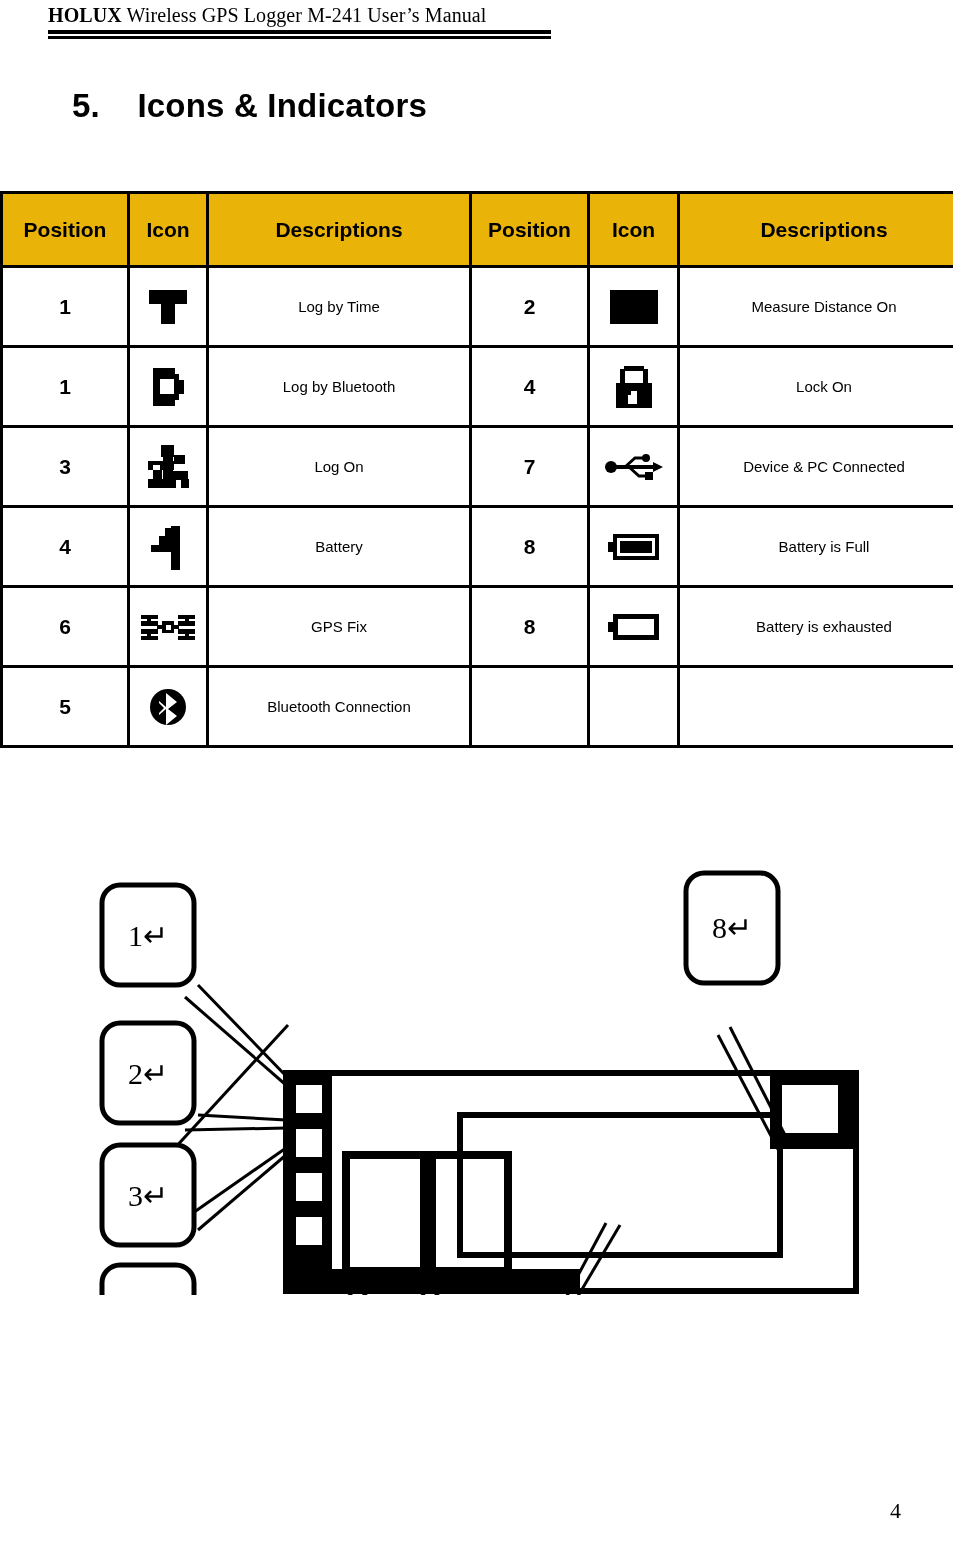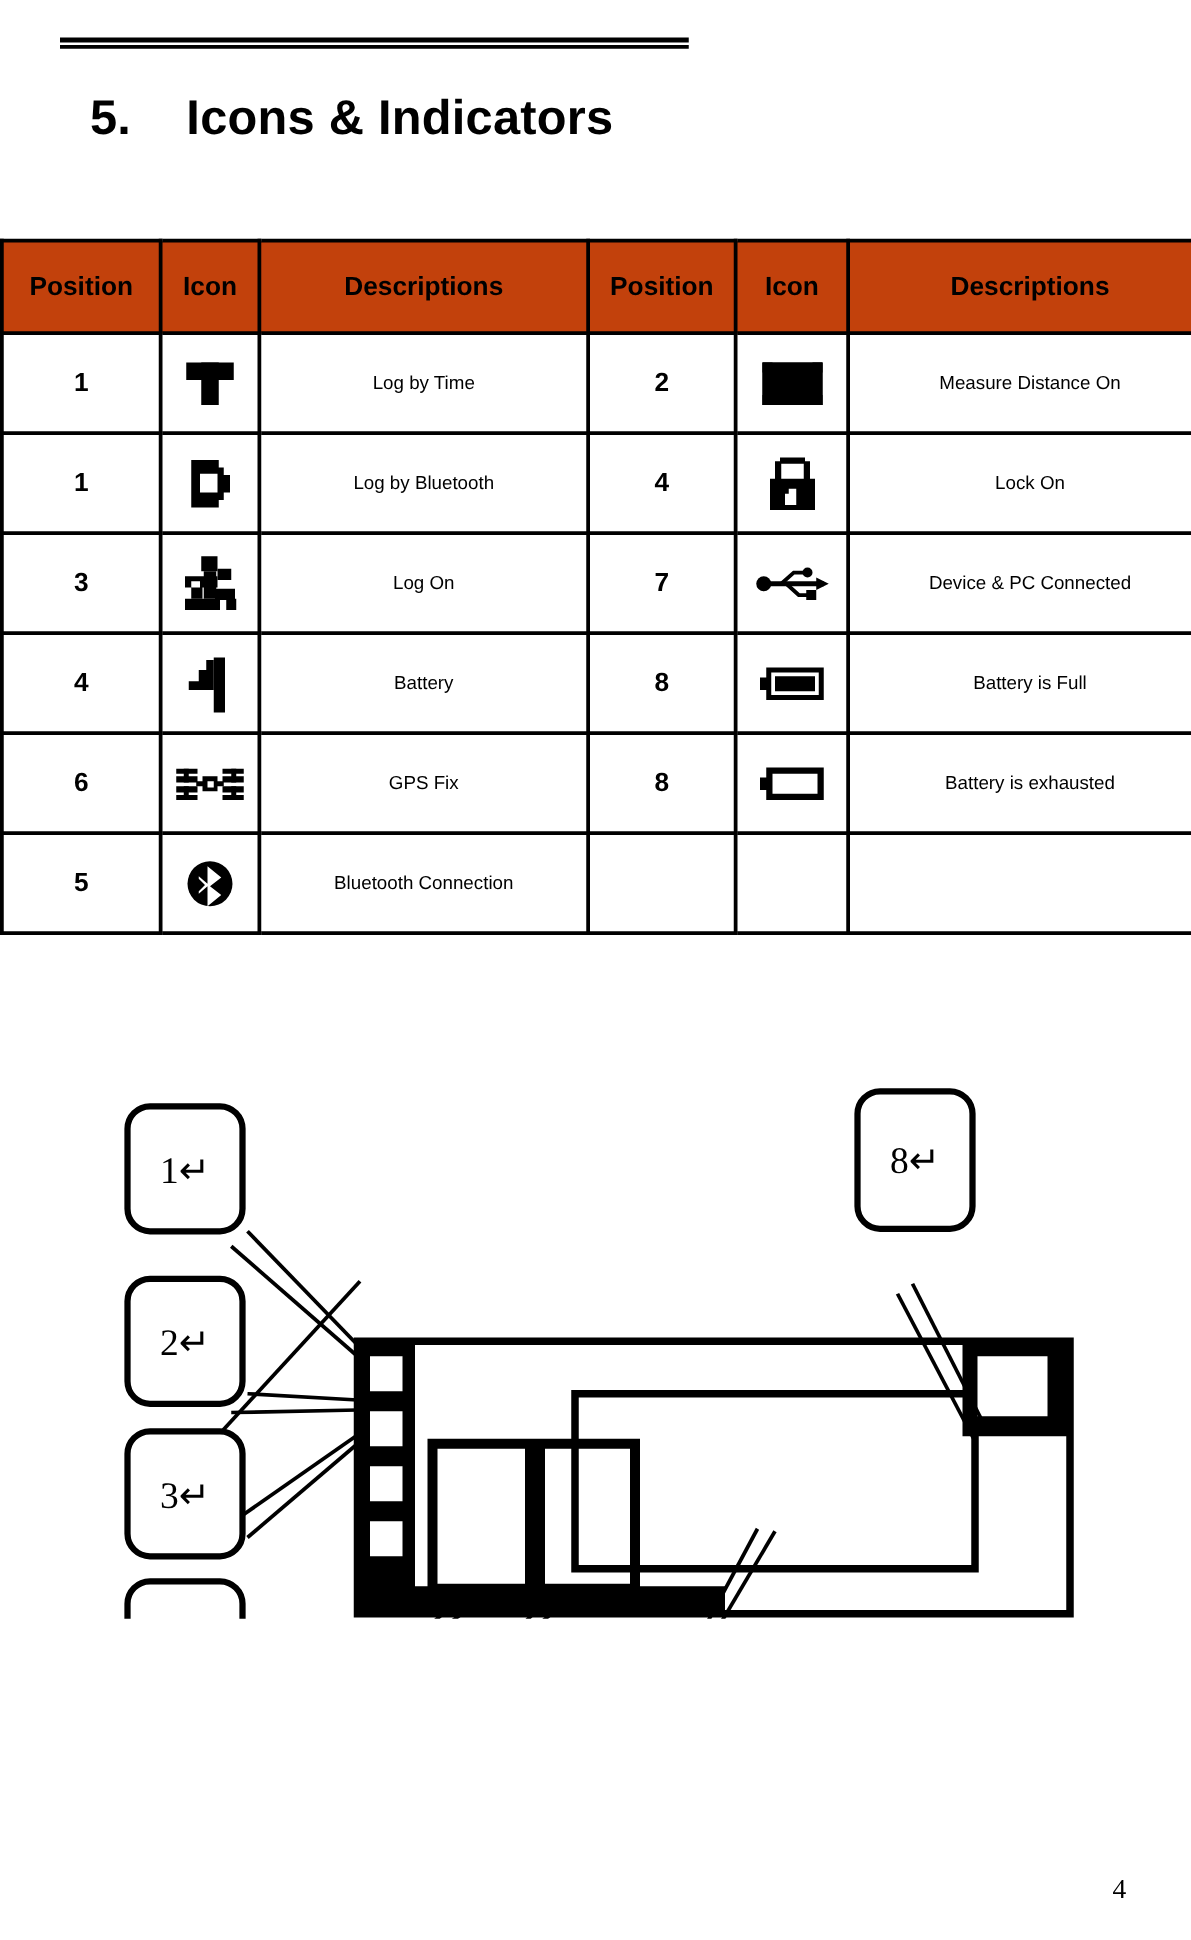--- a/index.html
+++ b/index.html
@@ -45,43 +45,43 @@
     height: 9px;
     border-top: 4px solid #000;
     border-bottom: 3px solid #000;
     box-sizing: border-box;
   }
 
   
   .section-title {
     position: absolute;
     left: 72px;
-    top: 73px;
-    font-size: 39px;
+    top: 87px;
+    font-size: 33px;
     font-weight: bold;
     letter-spacing: 0.2px;
     white-space: pre;
   }
 
   
   .icon-table {
     position: absolute;
     left: 0;
     top: 191px;
     width: 953px;
     border-collapse: collapse;
     table-layout: fixed;
   }
   .icon-table td, .icon-table th {
     border: 3px solid #000;
     padding: 0;
     margin: 0;
   }
   .icon-table thead th {
-    background: #c2410c;
+    background: #eab308;
     height: 71px;
     font-size: 21px;
     font-weight: bold;
     text-align: center;
     vertical-align: middle;
   }
   .icon-table tbody td {
     height: 77px;
     vertical-align: middle;
   }
@@ -130,20 +130,21 @@
     left: 890px;
     top: 1498px;
     font-family: "Liberation Serif", serif;
     font-size: 22px;
   }
 </style>
 </head>
 <body>
 
 <div class="page-header">
+  <div class="header-text"><span class="brand">HOLUX</span><span> Wireless GPS Logger M-241 User’s Manual</span></div>
   <div class="header-rule"></div>
 </div>
 
 <div class="section-title">5.    Icons &amp; Indicators</div>
 
 <table class="icon-table">
   <thead>
     <tr>
       <th class="col-pos">Position</th>
       <th class="col-icon">Icon</th>

